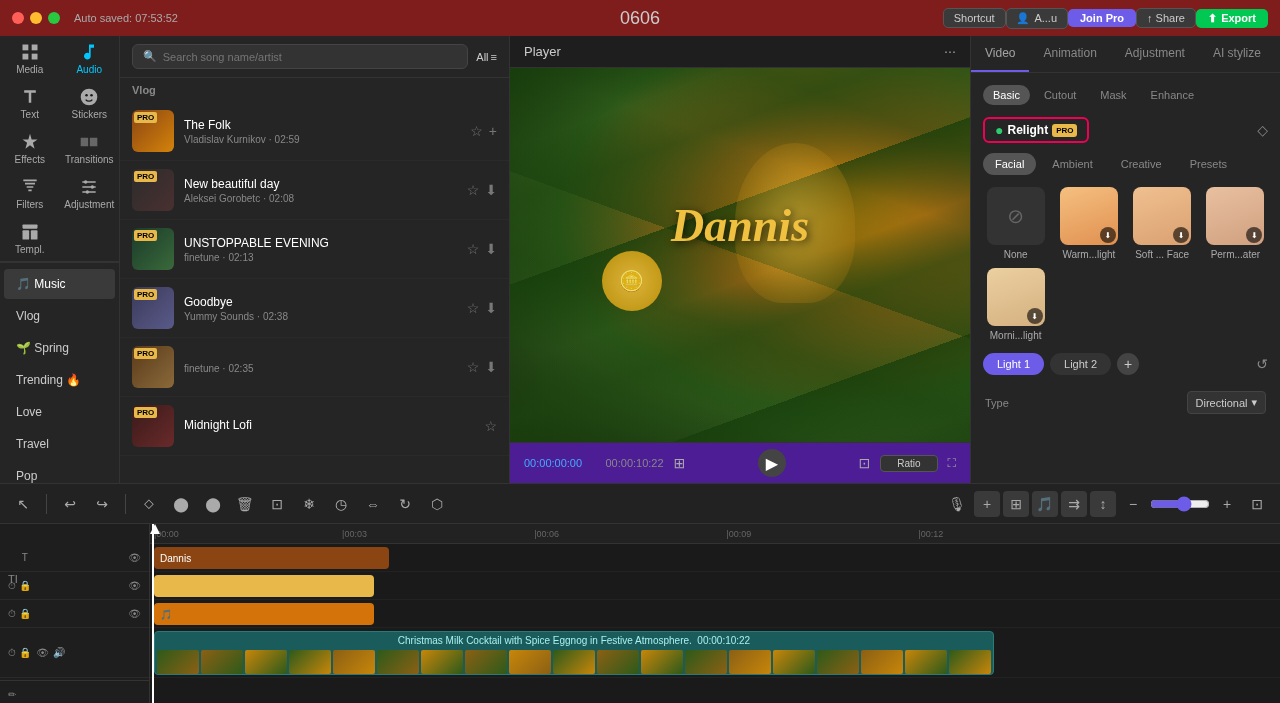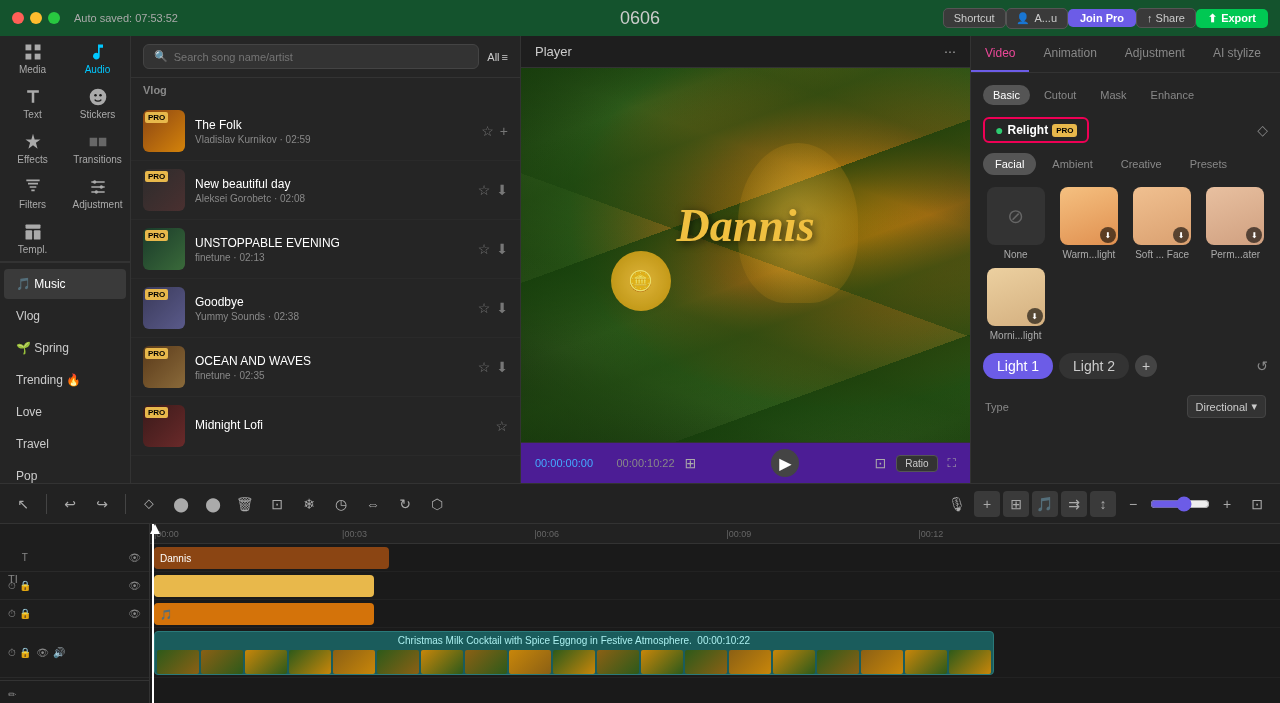--- a/index.html
+++ b/index.html
@@ -1,38 +1,38 @@
 <!DOCTYPE html>
 <html><head>
   <meta charset="utf-8">
   <style>
     * { box-sizing: border-box; margin: 0; padding: 0; }
     body { background: #1a1a1a; color: #fff; font-family: -apple-system, BlinkMacSystemFont, 'Segoe UI', sans-serif; font-size: 12px; width: 1280px; height: 703px; overflow: hidden; display: flex; flex-direction: column; }
 
     
-    .titlebar { background: #14532d; height: 36px; display: flex; align-items: center; padding: 0 12px; gap: 8px; flex-shrink: 0; position: relative; }
+    .titlebar { background: #7f1d1d; height: 36px; display: flex; align-items: center; padding: 0 12px; gap: 8px; flex-shrink: 0; position: relative; }
     .traffic-lights { display: flex; gap: 6px; }
     .tl { width: 12px; height: 12px; border-radius: 50%; }
     .tl-red { background: #ff5f57; }
     .tl-yellow { background: #febc2e; }
     .tl-green { background: #28c840; }
     .auto-saved { color: #aaa; font-size: 11px; margin-left: 6px; }
     .titlebar-center { position: absolute; left: 50%; transform: translateX(-50%); color: #ccc; font-size: 18px; }
     .titlebar-right { margin-left: auto; display: flex; align-items: center; }
     .btn-shortcut { background: #3a3a3a; border: 1px solid #555; color: #ccc; padding: 3px 10px; border-radius: 5px; font-size: 11px; cursor: pointer; }
     .btn-account { background: #3a3a3a; border: 1px solid #555; color: #ccc; padding: 3px 10px; border-radius: 5px; font-size: 11px; cursor: pointer; display: flex; align-items: center; gap: 4px; }
     .btn-join { background: #6c5ce7; border: none; color: #fff; padding: 3px 12px; border-radius: 5px; font-size: 11px; cursor: pointer; font-weight: 600; }
     .btn-share { background: #3a3a3a; border: 1px solid #555; color: #ccc; padding: 3px 10px; border-radius: 5px; font-size: 11px; cursor: pointer; }
     .btn-export { background: #00c853; border: none; color: #fff; padding: 3px 12px; border-radius: 5px; font-size: 11px; cursor: pointer; font-weight: 600; display: flex; align-items: center; gap: 4px; }
 
     
     .main-area { display: flex; flex: 1; overflow: hidden; }
 
     
-    .toolbar { background: #252525; width: 131px; flex-shrink: 0; display: flex; flex-direction: column; border-right: 1px solid #333; }
+    .toolbar { background: #252525; width: 120px; flex-shrink: 0; display: flex; flex-direction: column; border-right: 1px solid #333; }
     .toolbar-tabs { display: flex; flex-wrap: wrap; border-bottom: 1px solid #333; }
     .toolbar-tab { display: flex; flex-direction: column; align-items: center; padding: 6px 4px; cursor: pointer; width: 50%; gap: 2px; color: #aaa; font-size: 10px; }
     .toolbar-tab.active { color: #00c8ff; }
     .toolbar-tab svg { width: 20px; height: 20px; }
     .sidebar-item { padding: 8px 12px; cursor: pointer; color: #ccc; font-size: 12px; border-radius: 4px; margin: 2px 4px; }
     .sidebar-item.active { background: #3a3a3a; color: #fff; }
 
     
     .music-panel { background: #252525; width: 390px; flex-shrink: 0; display: flex; flex-direction: column; border-right: 1px solid #333; }
     .music-header { padding: 8px 12px; display: flex; align-items: center; gap: 8px; border-bottom: 1px solid #333; }
@@ -57,28 +57,28 @@
     .player-menu { color: #aaa; cursor: pointer; }
     .player-canvas { flex: 1; background: #111; display: flex; align-items: center; justify-content: center; position: relative; overflow: hidden; }
     .player-overlay-text { position: absolute; top: 35%; left: 50%; transform: translateX(-50%); font-size: 42px; font-weight: 700; color: #f5c842; text-shadow: 2px 2px 8px rgba(0,0,0,0.7); white-space: nowrap; font-family: 'Georgia', serif; }
     .coin-overlay { position: absolute; bottom: 35%; left: 20%; width: 60px; height: 60px; background: radial-gradient(circle, #f0c040, #c8960a); border-radius: 50%; display: flex; align-items: center; justify-content: center; font-size: 20px; opacity: 0.9; }
     .player-controls { padding: 6px 14px; display: flex; align-items: center; gap: 10px; border-top: 1px solid #333; background: #4c1d95; }
     .time-current { color: #4af; font-size: 11px; }
     .time-total { color: #888; font-size: 11px; }
     .ctrl-icon { color: #aaa; cursor: pointer; font-size: 14px; }
     .play-btn { color: #fff; cursor: pointer; font-size: 16px; width: 28px; height: 28px; border-radius: 50%; background: #444; display: flex; align-items: center; justify-content: center; }
     .spacer { flex: 1; }
-    .ratio-btn { background: #333; border: 1px solid #555; color: #ccc; padding: 2px 8px; border-radius: 4px; font-size: 10px; cursor: pointer; }
+    .ratio-btn { background: #333; border: 1px solid #555; color: #ccc; padding: 2px 16px; border-radius: 4px; font-size: 10px; cursor: pointer; }
     .fullscreen-btn { color: #aaa; cursor: pointer; }
 
     
     .right-panel { width: 310px; flex-shrink: 0; background: #252525; display: flex; flex-direction: column; border-left: 1px solid #333; }
     .right-tabs { display: flex; border-bottom: 1px solid #333; }
     .right-tab { padding: 10px 14px; cursor: pointer; color: #888; font-size: 12px; }
-    .right-tab.active { color: #ec4899; border-bottom: 2px solid #6c5ce7; }
+    .right-tab.active { color: #a3a3a3; border-bottom: 2px solid #6c5ce7; }
     .right-content { flex: 1; overflow-y: auto; padding: 12px; }
 
     
     .sub-tabs { display: flex; gap: 4px; margin-bottom: 12px; }
     .sub-tab { padding: 4px 10px; border-radius: 14px; cursor: pointer; color: #888; font-size: 11px; background: transparent; }
     .sub-tab.active { background: #555; color: #fff; }
 
     
     .relight-header { display: flex; align-items: center; gap: 8px; margin-bottom: 10px; }
     .relight-badge { background: transparent; border: 2px solid #e05; border-radius: 6px; padding: 3px 10px; color: #fff; font-size: 12px; font-weight: 600; display: flex; align-items: center; gap: 4px; }
@@ -93,21 +93,21 @@
     .presets-grid { display: grid; grid-template-columns: repeat(4, 1fr); gap: 8px; margin-bottom: 12px; }
     .preset-item { display: flex; flex-direction: column; align-items: center; gap: 4px; cursor: pointer; }
     .preset-thumb { width: 58px; height: 58px; border-radius: 8px; background: #444; overflow: hidden; position: relative; display: flex; align-items: center; justify-content: center; }
     .preset-thumb.none-thumb { background: #333; }
     .none-icon { font-size: 20px; color: #666; }
     .preset-label { font-size: 10px; color: #aaa; text-align: center; }
     .dl-badge { position: absolute; bottom: 2px; right: 2px; background: rgba(0,0,0,0.6); border-radius: 50%; width: 16px; height: 16px; display: flex; align-items: center; justify-content: center; font-size: 8px; color: #fff; }
 
     
     .light-controls { display: flex; align-items: center; gap: 6px; margin-bottom: 10px; }
-    .light-btn { padding: 5px 14px; border-radius: 16px; cursor: pointer; font-size: 14px; border: none; }
+    .light-btn { padding: 5px 14px; border-radius: 16px; cursor: pointer; font-size: 11px; border: none; }
     .light-btn.active { background: #6c5ce7; color: #fff; }
     .light-btn.inactive { background: #333; color: #ccc; }
     .add-light-btn { background: #444; border: none; color: #ccc; width: 22px; height: 22px; border-radius: 50%; cursor: pointer; font-size: 14px; display: flex; align-items: center; justify-content: center; }
     .reset-icon { color: #888; cursor: pointer; margin-left: auto; font-size: 14px; }
 
     
     .type-row { display: flex; align-items: center; justify-content: space-between; padding: 6px 2px; }
     .type-label { color: #888; font-size: 11px; }
     .type-select { background: #333; border: 1px solid #444; color: #ccc; padding: 4px 8px; border-radius: 4px; font-size: 11px; display: flex; align-items: center; gap: 4px; cursor: pointer; }
 
@@ -330,21 +330,20 @@
           <span class="action-btn">☆</span>
           <span class="action-btn">⬇</span>
         </div>
       </div>
 
       <div class="music-item">
         <div class="music-thumb thumb-color-5">
           <span class="pro-badge">PRO</span>
         </div>
         <div class="music-info">
-          <div class="music-title">OCEAN AND WAVES</div>
           <div class="music-artist"><span>finetune</span> · <span>02:35</span></div>
         </div>
         <div class="music-actions">
           <span class="action-btn">☆</span>
           <span class="action-btn">⬇</span>
         </div>
       </div>
 
       <div class="music-item">
         <div class="music-thumb thumb-color-6">

